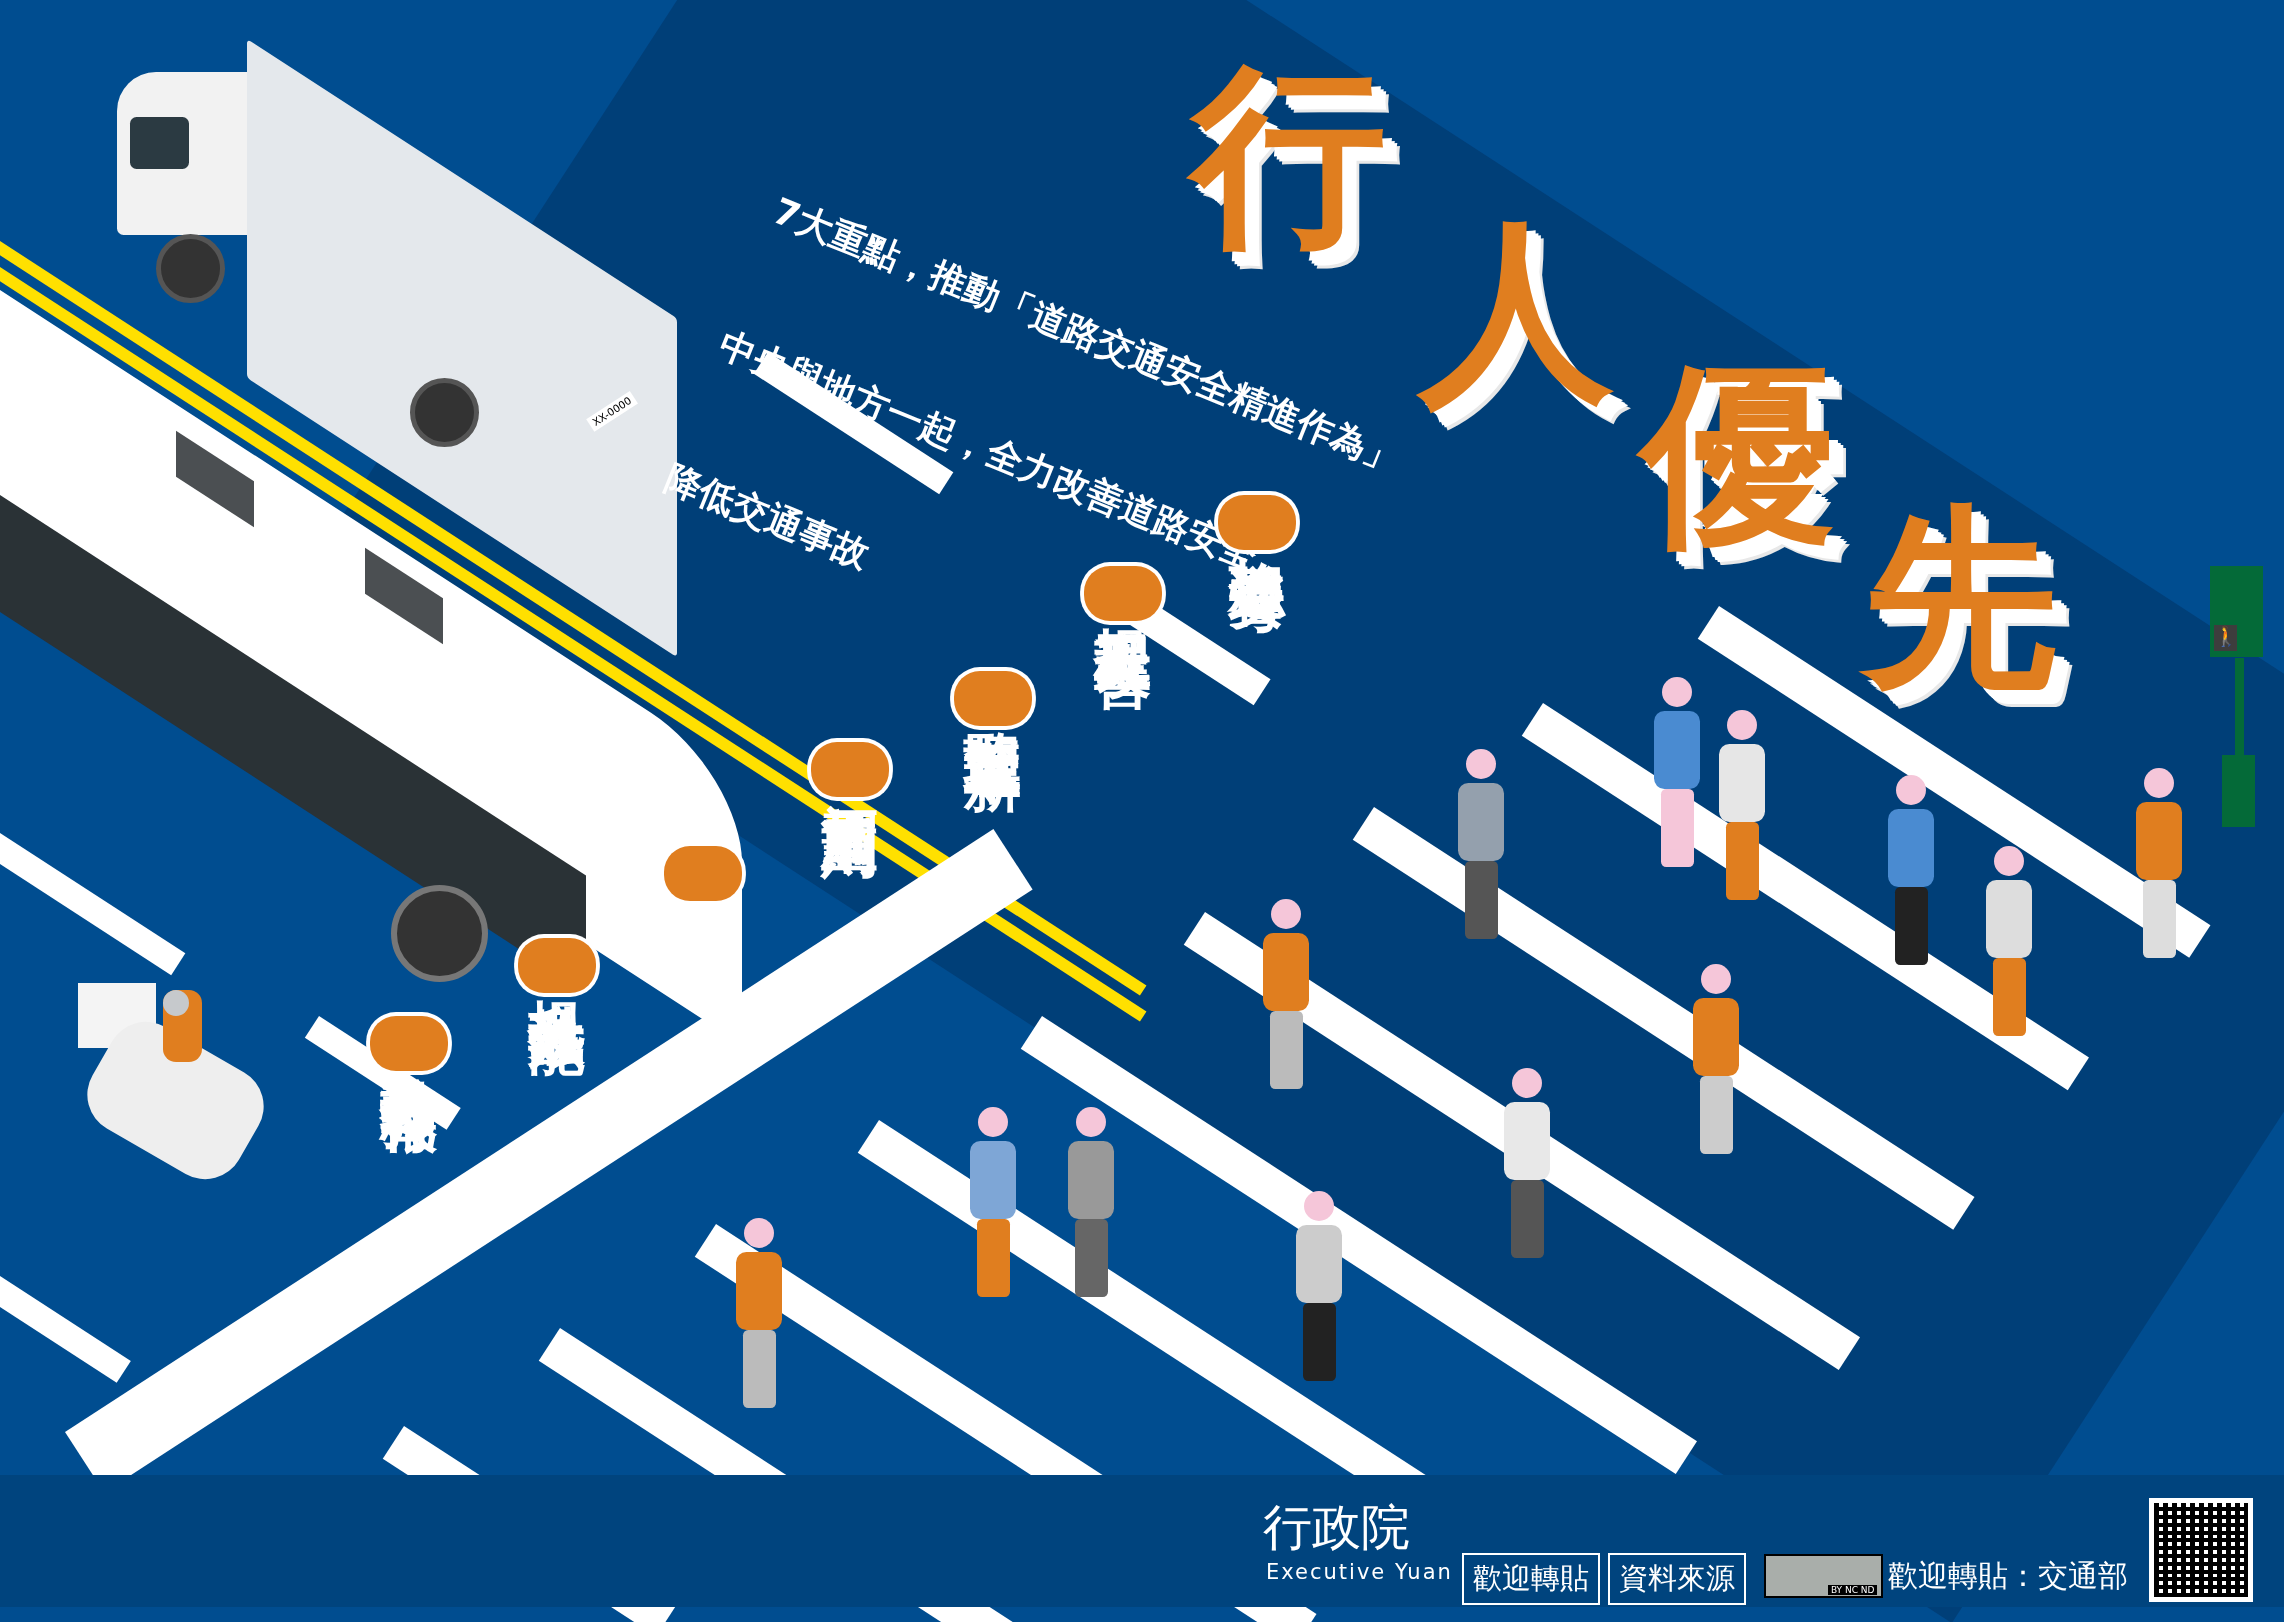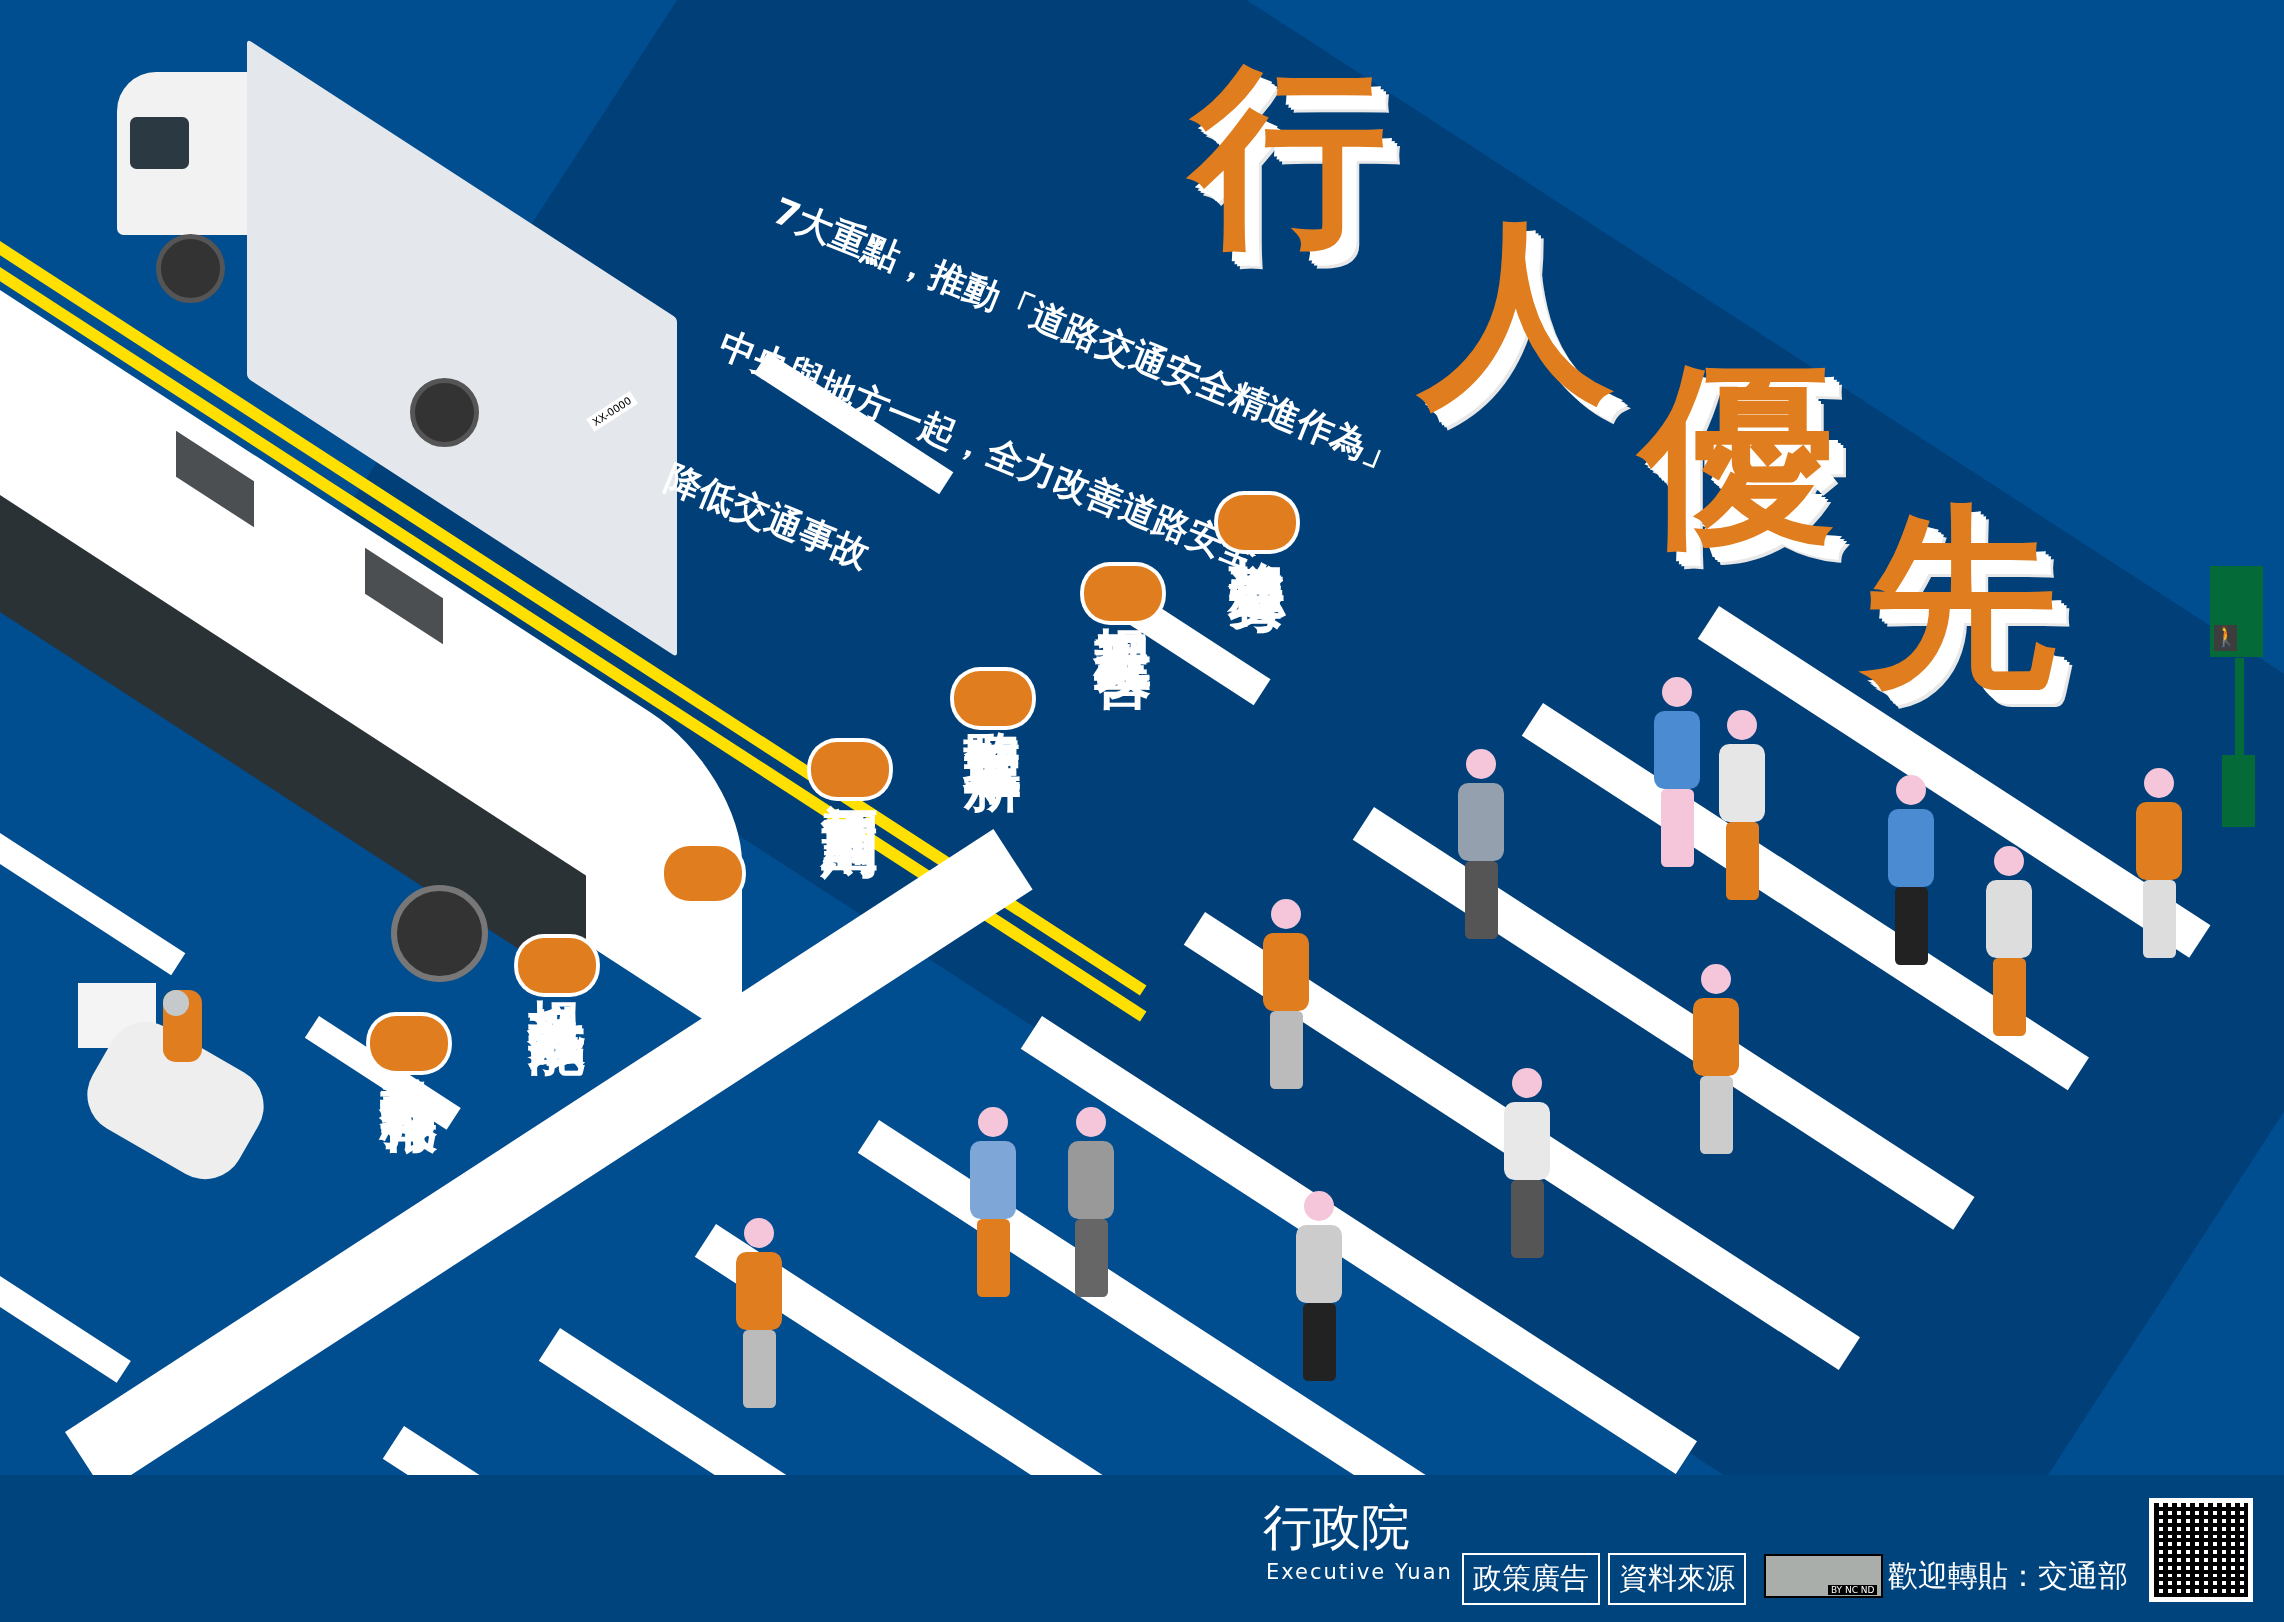--- a/index.html
+++ b/index.html
@@ -4,21 +4,21 @@
 <style>
   html,body{margin:0;padding:0;}
   body{width:2284px;height:1623px;position:relative;overflow:hidden;background:#004d90;font-family:"DejaVu Sans",sans-serif;}
   .abs{position:absolute;}
   .sidewalk{position:absolute;left:846px;top:-260px;width:1953px;height:977px;background:#003f78;transform:rotate(33deg);transform-origin:0 0;}
   .stripe{position:absolute;background:#fff;height:26px;transform-origin:0 0;}
   .yellow{position:absolute;background:#ffe000;height:11.7px;transform-origin:0 0;}
   .tag{position:absolute;writing-mode:vertical-rl;text-orientation:upright;color:#fff;background:#e07e1f;font-weight:bold;font-size:57px;line-height:1;padding:15.6px 10.4px;border-radius:26px;letter-spacing:3.9px;box-shadow:0 0 0 3.9px #fff;}
   .title-char{position:absolute;font-size:195px;font-weight:bold;color:#e07e1f;text-shadow:9px 9px 0 #fff,11.7px 11.7px 0 #fff,14.3px 14.3px 0 #fff,17px 17px 0 #e8e8e8;}
   .subtitle{position:absolute;left:820px;top:98px;color:#fff;font-weight:bold;font-size:36px;line-height:48px;transform:rotate(22deg);transform-origin:0 0;white-space:pre;}
-  .footer{position:absolute;left:0;top:1475px;width:2284px;height:148px;background:#00447e;}
+  .footer{position:absolute;left:0;top:1475px;width:2284px;height:132px;background:#00447e;}
   .boxlabel{position:absolute;border:2px solid #fff;color:#fff;font-size:29px;padding:3.9px 9px;}
   .truck-box{position:absolute;background:#e4e8ec;border-radius:3.9px;}
   .person{position:absolute;width:46px;height:195px;}
   .head{width:30px;height:30px;border-radius:50%;background:#f5c6d9;margin:0 auto;}
   .torso{width:46px;height:78px;border-radius:10.4px;margin-top:3.9px;}
   .legs{width:33px;height:78px;margin:0 auto;background:#bbb;border-radius:5.2px;}
 </style>
 </head>
 <body>
 
@@ -161,21 +161,21 @@
 <div class="tag" style="left:518px;top:938px;">提升執法效能</div>
 <div class="tag" style="left:664px;top:846px;">修法嚴懲違規</div>
 <div class="tag" style="left:811px;top:742px;">酒駕加重罰則</div>
 <div class="tag" style="left:954px;top:671px;">監理管理革新</div>
 <div class="tag" style="left:1084px;top:566px;">提升工程改善</div>
 <div class="tag" style="left:1218px;top:495px;">加強道安管考</div>
 
 <div class="footer">
   <div class="abs" style="left:1263px;top:19.5px;color:#fff;font-size:49px;">行政院</div>
   <div class="abs" style="left:1266px;top:85px;color:#fff;font-size:21px;letter-spacing:2px;">Executive Yuan</div>
-  <div class="boxlabel" style="left:1462px;top:78px;">政策廣告</div>
+  <div class="boxlabel" style="left:1462px;top:78px;">歡迎轉貼</div>
   <div class="boxlabel" style="left:1608px;top:78px;">資料來源</div>
   <div class="abs" style="left:1764px;top:79px;width:115px;height:40px;background:#a9aeaa;border:2px solid #000;">
     <span style="position:absolute;bottom:1.3px;right:3.9px;font-size:9px;color:#fff;background:#000;padding:0 2.6px;">BY NC ND</span>
   </div>
   <div class="abs" style="left:1888px;top:81px;color:#fff;font-size:30px;">歡迎轉貼：交通部</div>
   <div class="abs" style="left:2149px;top:23px;width:104px;height:104px;background:#fff;padding:5.2px;box-sizing:border-box;">
     <div style="width:100%;height:100%;background:repeating-linear-gradient(90deg,#000 0 5.2px,#fff 5.2px 9px),repeating-linear-gradient(0deg,#000 0 3.9px,#fff 3.9px 7.8px);background-blend-mode:multiply;"></div>
   </div>
 </div>
 

